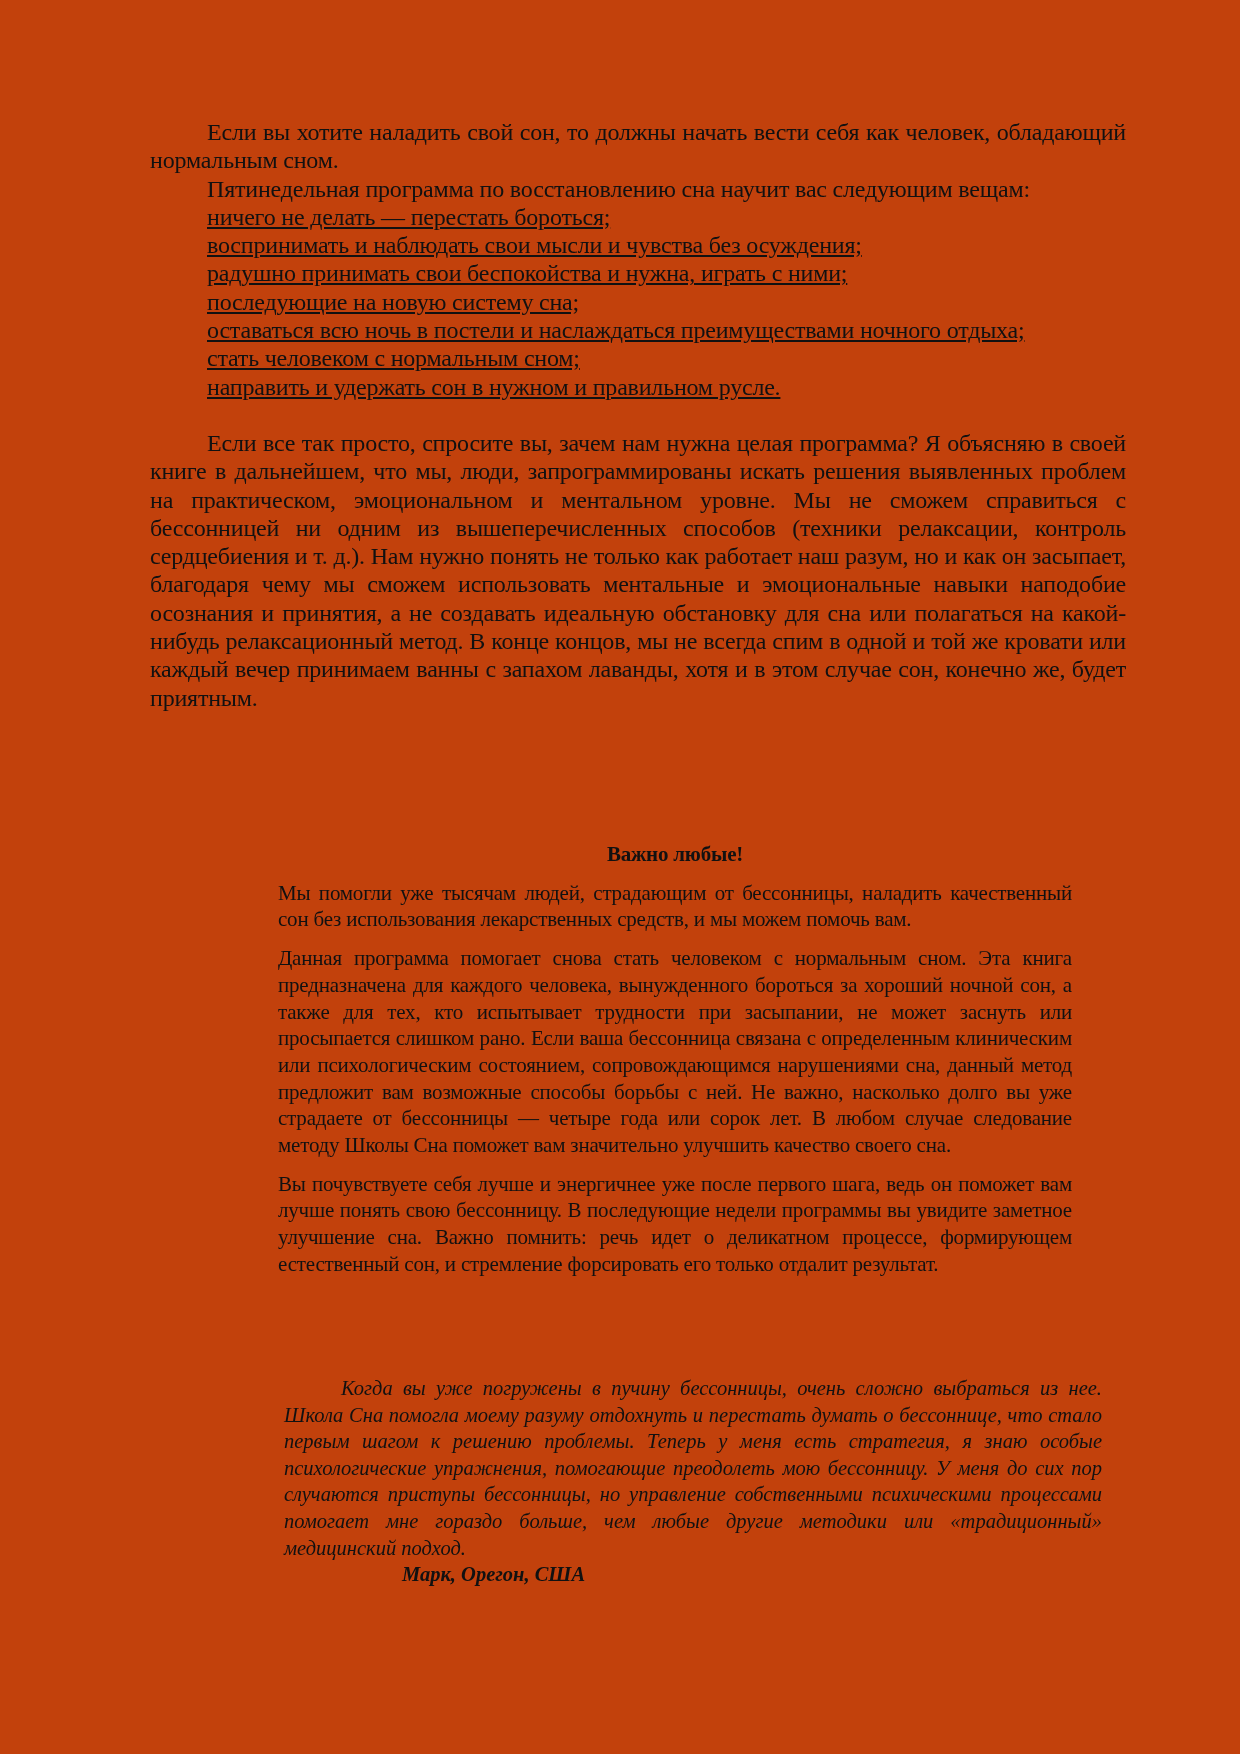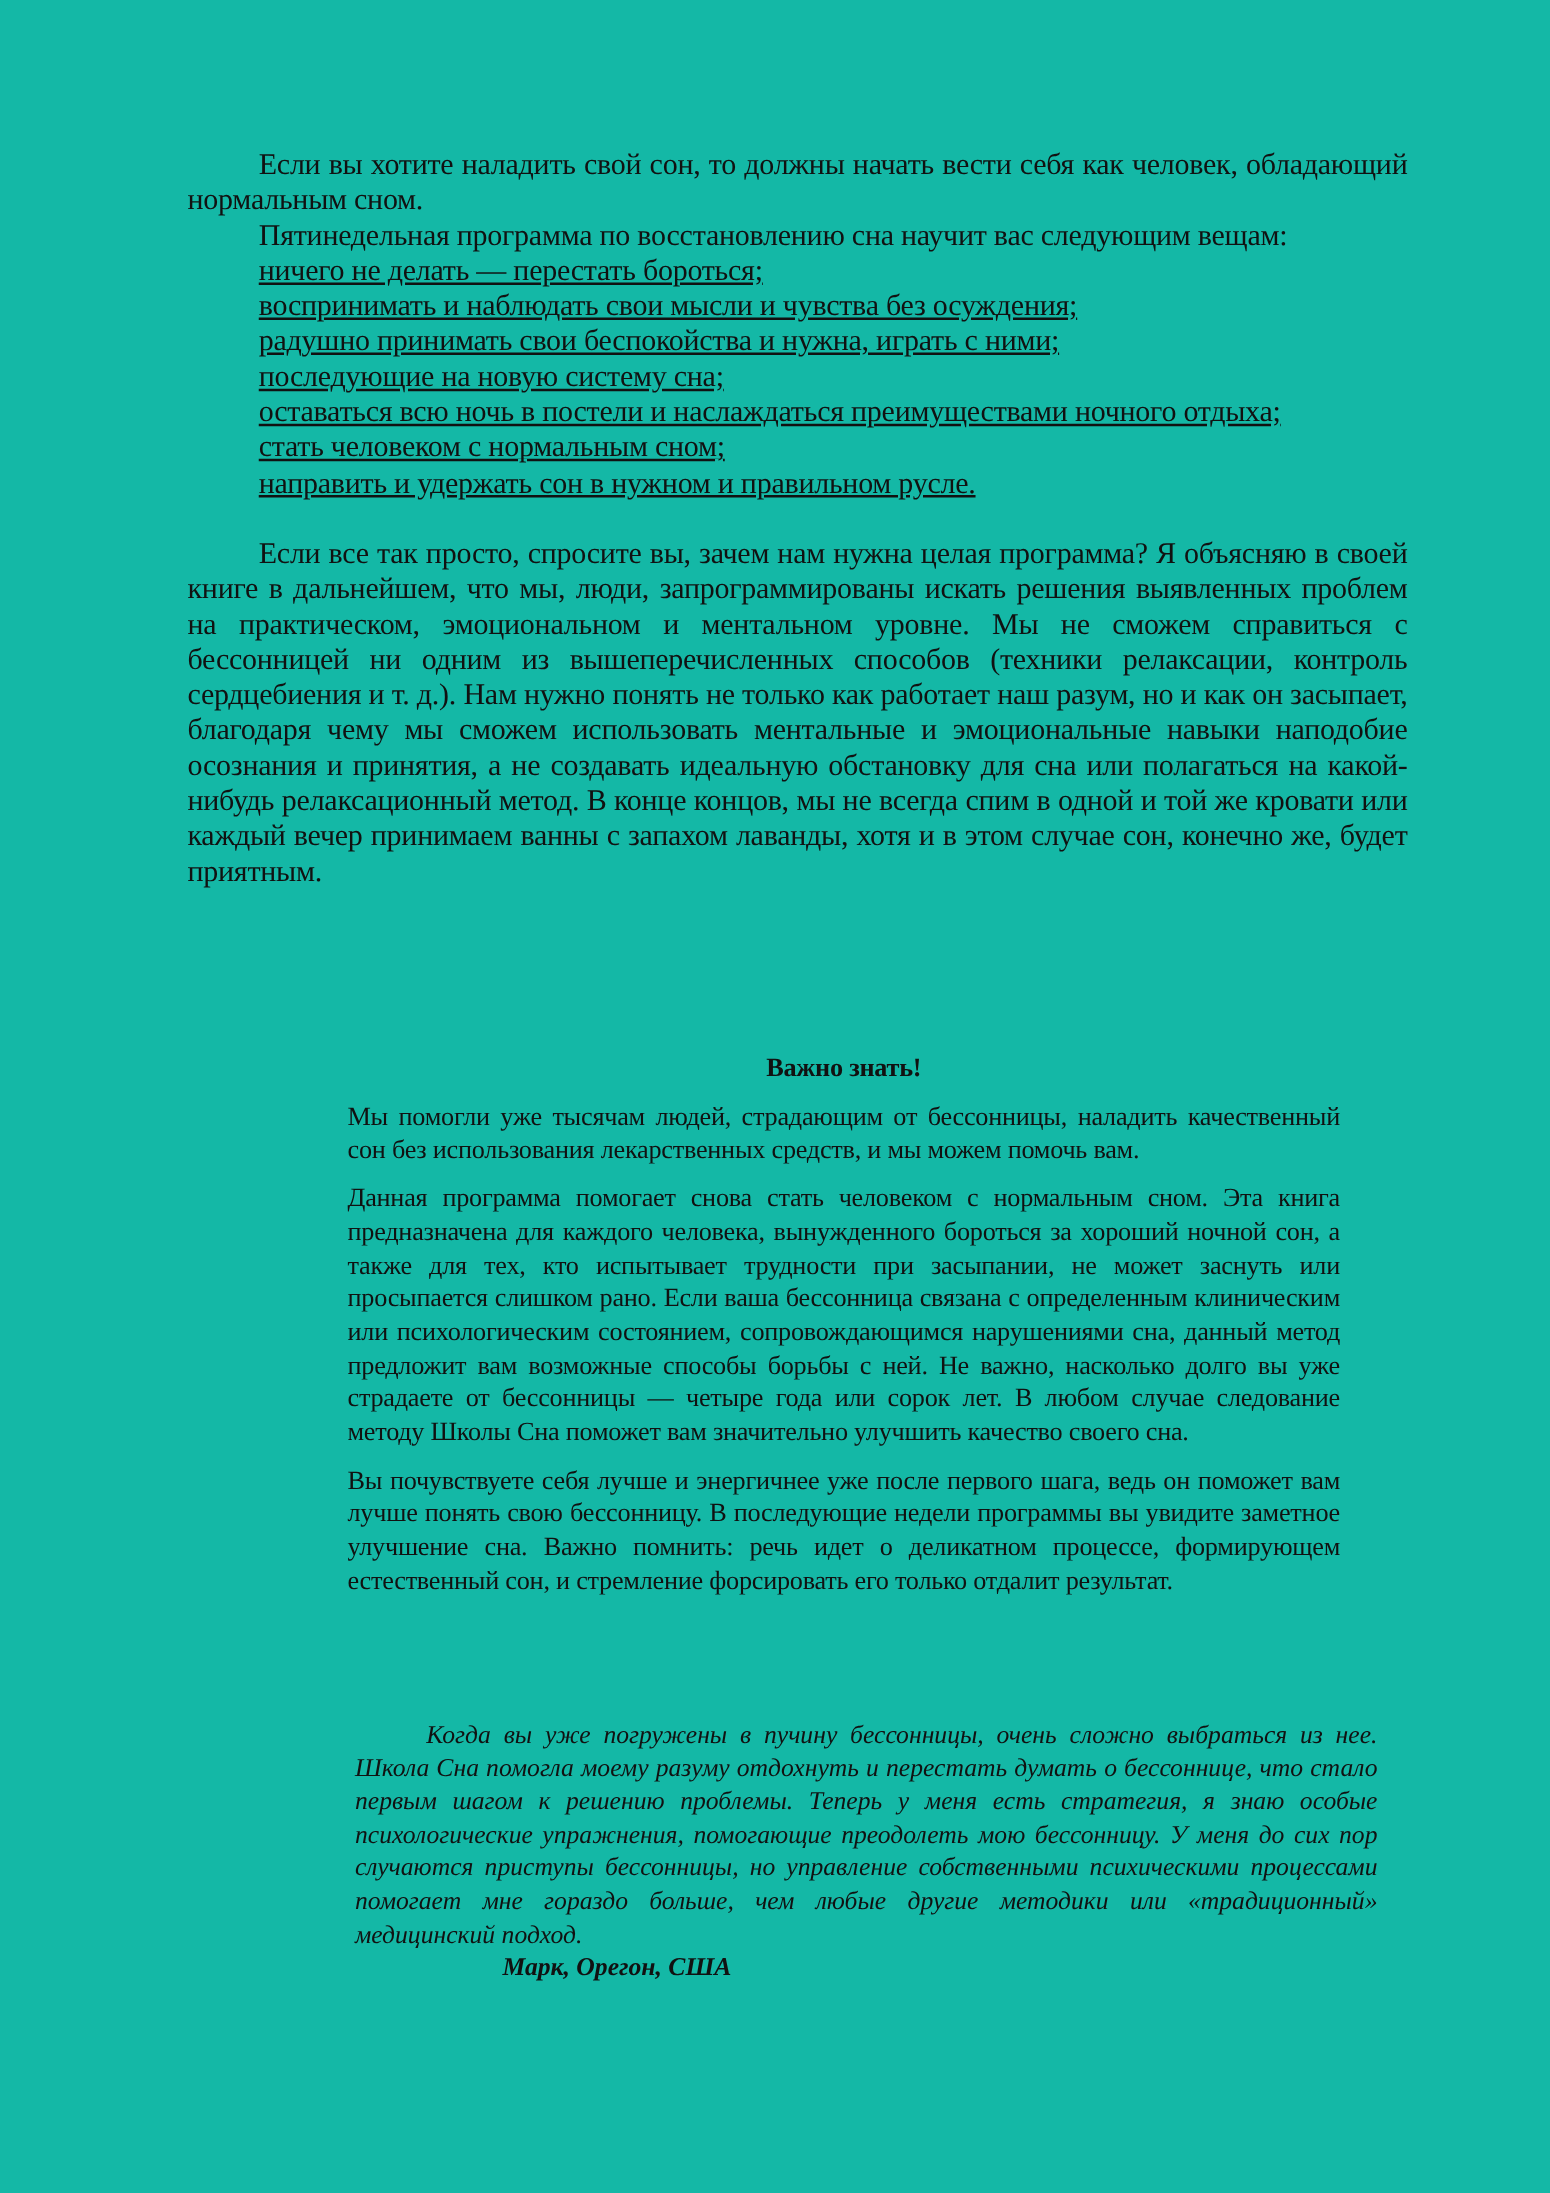--- a/index.html
+++ b/index.html
@@ -1,19 +1,19 @@
 <!DOCTYPE html>
 <html><head>
 <meta charset="utf-8">
 <style>
   html, body { margin: 0; padding: 0; background: #ffffff; }
   body { width: 1240px; height: 1754px; position: relative; overflow: hidden; }
   .page {
     position: absolute; left: 0; top: 0; width: 1240px; height: 1754px;
-    background: #14b8a6; color: #111111;
+    background: #c2410c; color: #111111;
     font-family: "Liberation Serif", "DejaVu Serif", serif;
   }
   .body-block {
     position: absolute; left: 150px; top: 118px; width: 976px;
     font-size: 24px; line-height: 28.3px; letter-spacing: -0.2px;
   }
   .para { margin: 0; text-align: justify; text-indent: 57px; }
   .list { margin: 0; padding: 0 0 0 57px; list-style: none; text-decoration: underline; }
   .list li { margin: 0; }
   .para2 { margin-top: 28px; }
@@ -44,21 +44,21 @@
       <li>радушно принимать свои беспокойства и нужна, играть с ними;</li>
       <li>последующие на новую систему сна;</li>
       <li>оставаться всю ночь в постели и наслаждаться преимуществами ночного отдыха;</li>
       <li>стать человеком с нормальным сном;</li>
       <li>направить и удержать сон в нужном и правильном русле.</li>
     </ul>
     <p class="para para2">Если все так просто, спросите вы, зачем нам нужна целая программа? Я объясняю в своей книге в дальнейшем, что мы, люди, запрограммированы искать решения выявленных проблем на практическом, эмоциональном и ментальном уровне. Мы не сможем справиться с бессонницей ни одним из вышеперечисленных способов (техники релаксации, контроль сердцебиения и т. д.). Нам нужно понять не только как работает наш разум, но и как он засыпает, благодаря чему мы сможем использовать ментальные и эмоциональные навыки наподобие осознания и принятия, а не создавать идеальную обстановку для сна или полагаться на какой-нибудь релаксационный метод. В конце концов, мы не всегда спим в одной и той же кровати или каждый вечер принимаем ванны с запахом лаванды, хотя и в этом случае сон, конечно же, будет приятным.</p>
   </div>
 
   <div class="box">
-    <div class="box-title">Важно знать!</div>
+    <div class="box-title">Важно любые!</div>
     <p>Мы помогли уже тысячам людей, страдающим от бессонницы, наладить качественный сон без использования лекарственных средств, и мы можем помочь вам.</p>
     <p>Данная программа помогает снова стать человеком с нормальным сном. Эта книга предназначена для каждого человека, вынужденного бороться за хороший ночной сон, а также для тех, кто испытывает трудности при засыпании, не может заснуть или просыпается слишком рано. Если ваша бессонница связана с определенным клиническим или психологическим состоянием, сопровождающимся нарушениями сна, данный метод предложит вам возможные способы борьбы с ней. Не важно, насколько долго вы уже страдаете от бессонницы — четыре года или сорок лет. В любом случае следование методу Школы Сна поможет вам значительно улучшить качество своего сна.</p>
     <p>Вы почувствуете себя лучше и энергичнее уже после первого шага, ведь он поможет вам лучше понять свою бессонницу. В последующие недели программы вы увидите заметное улучшение сна. Важно помнить: речь идет о деликатном процессе, формирующем естественный сон, и стремление форсировать его только отдалит результат.</p>
   </div>
 
   <div class="quote">
     <p>Когда вы уже погружены в пучину бессонницы, очень сложно выбраться из нее. Школа Сна помогла моему разуму отдохнуть и перестать думать о бессоннице, что стало первым шагом к решению проблемы. Теперь у меня есть стратегия, я знаю особые психологические упражнения, помогающие преодолеть мою бессонницу. У меня до сих пор случаются приступы бессонницы, но управление собственными психическими процессами помогает мне гораздо больше, чем любые другие методики или «традиционный» медицинский подход.</p>
     <p class="sig">Марк, Орегон, США</p>
   </div>
 

